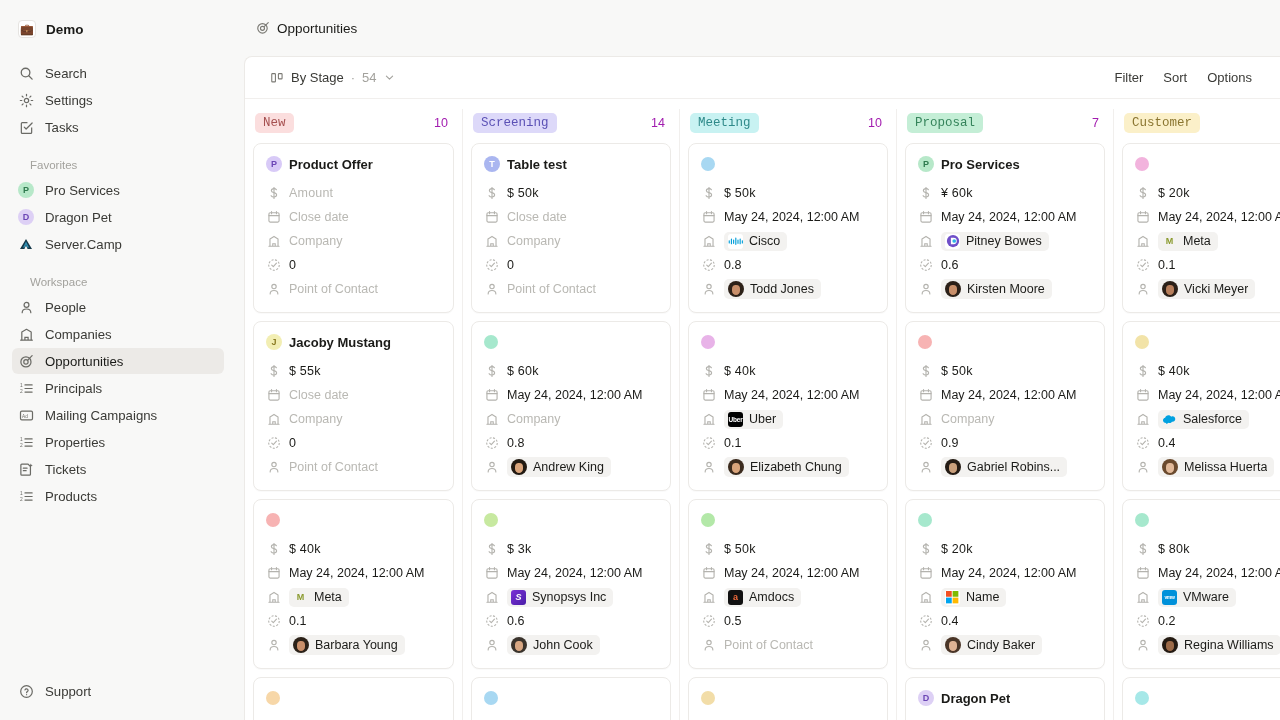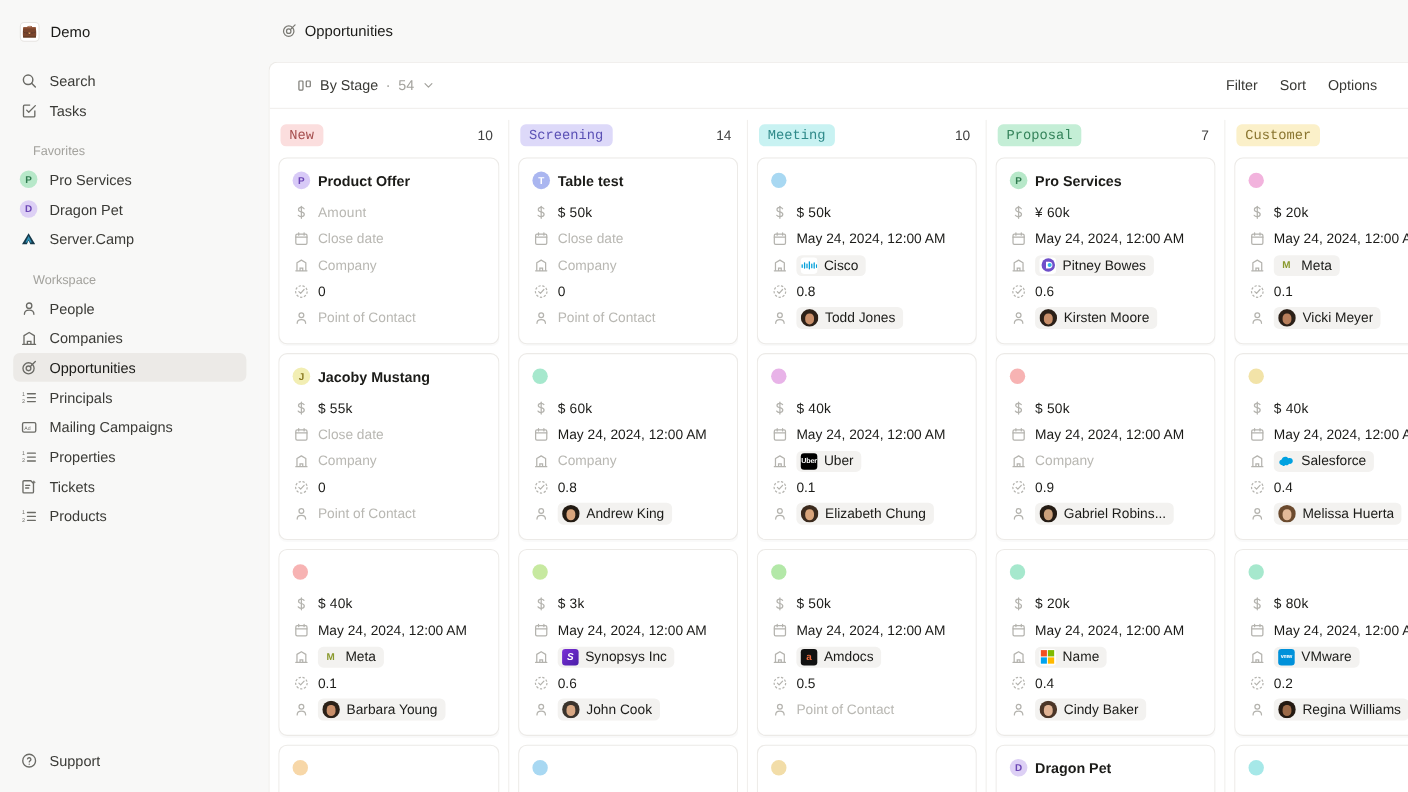--- a/index.html
+++ b/index.html
@@ -23,21 +23,21 @@
   .ws-header {
     display: flex; align-items: center; gap: 10px;
     padding: 4px 6px; margin-bottom: 18px; border-radius: 6px; cursor: pointer;
   }
   .ws-logo {
     width: 18px; height: 18px; border-radius: 4px;
     background: #ffffff; border: 1px solid #e6e4e1;
     display: flex; align-items: center; justify-content: center;
     font-size: 11px; line-height: 1;
   }
-  .ws-name { font-size: 13.5px; color: #1b1b18; font-weight: 400; }
+  .ws-name { font-size: 13.5px; color: #1b1b18; font-weight: 700; }
 
   .nav-item {
     display: flex; align-items: center; gap: 11px;
     height: 26px; padding: 0 6px; border-radius: 6px;
     cursor: pointer; color: #3a3a36; font-size: 13.2px;
     margin-bottom: 1px;
   }
   .nav-item.active { background: #eceae7; color: #1b1b18; }
   .nav-item .ico { width: 16px; height: 16px; flex: 0 0 16px;
     display: flex; align-items: center; justify-content: center; color: #6b6b66; }
@@ -95,21 +95,21 @@
   #kanban {
     flex: 1 1 auto; display: flex; gap: 0;
     padding: 10px 0 0 0; overflow: hidden;
   }
   .column { width: 217px; flex: 0 0 217px; display: flex; flex-direction: column;
             padding: 0 8px; overflow: hidden; position: relative; }
   .column + .column { border-left: 1px solid #f1efed; }
   .col-head { display: flex; align-items: center; justify-content: space-between;
               height: 28px; flex: 0 0 28px; padding: 0 2px; margin-bottom: 6px; }
   .col-badge { font-size: 12.5px; padding: 2px 8px; border-radius: 5px; line-height: 1.35; font-family: Liberation Mono, monospace; }
-  .col-count { font-size: 12.5px; color: #404040; padding-right: 4px; }
+  .col-count { font-size: 12.5px; color: #a21caf; padding-right: 4px; }
 
   .col-cards { display: flex; flex-direction: column; gap: 8px; overflow: hidden; }
   .card {
     background: #fff; border: 1px solid #eceae7; border-radius: 8px;
     padding: 10px 12px 11px 12px;
     box-shadow: 0 1px 1px rgba(0,0,0,0.025);
     flex: 0 0 auto; cursor: pointer;
   }
   .card-title { display: flex; align-items: center; gap: 7px; height: 20px; margin-bottom: 7px; }
   .card-avatar {
@@ -163,20 +163,29 @@
     <div class="nav-item">
       <span class="ico">
         <svg width="15" height="15" viewBox="0 0 16 16" fill="none" stroke="currentColor" stroke-width="1.4">
           <circle cx="7" cy="7" r="4.6"></circle>
             <path d="M10.4 10.4 L14 14" stroke-linecap="round"></path>
         </svg>
       </span>
       <span class="nav-label">Search</span>
     </div>
 
+    <div class="nav-item">
+      <span class="ico">
+        <svg width="15" height="15" viewBox="0 0 16 16" fill="none" stroke="currentColor" stroke-width="1.3">
+          <circle cx="8" cy="8" r="2.3"></circle>
+          <path d="M8 1.4v1.6M8 13v1.6M14.6 8h-1.6M3 8H1.4M12.7 3.3l-1.1 1.1M4.4 11.6l-1.1 1.1M12.7 12.7l-1.1-1.1M4.4 4.4 3.3 3.3" stroke-linecap="round"></path>
+        </svg>
+      </span>
+      <span class="nav-label">Settings</span>
+    </div>
 
     <div class="nav-item">
       <span class="ico">
         <svg width="15" height="15" viewBox="0 0 16 16" fill="none" stroke="currentColor" stroke-width="1.3">
           <path d="M13.5 8v5.2a1 1 0 0 1-1 1H3.5a1 1 0 0 1-1-1V3.8a1 1 0 0 1 1-1H9"></path>
           <path d="M5.6 7.6 7.6 9.6 14 3.2" stroke-linecap="round" stroke-linejoin="round"></path>
         </svg>
       </span>
       <span class="nav-label">Tasks</span>
     </div>

